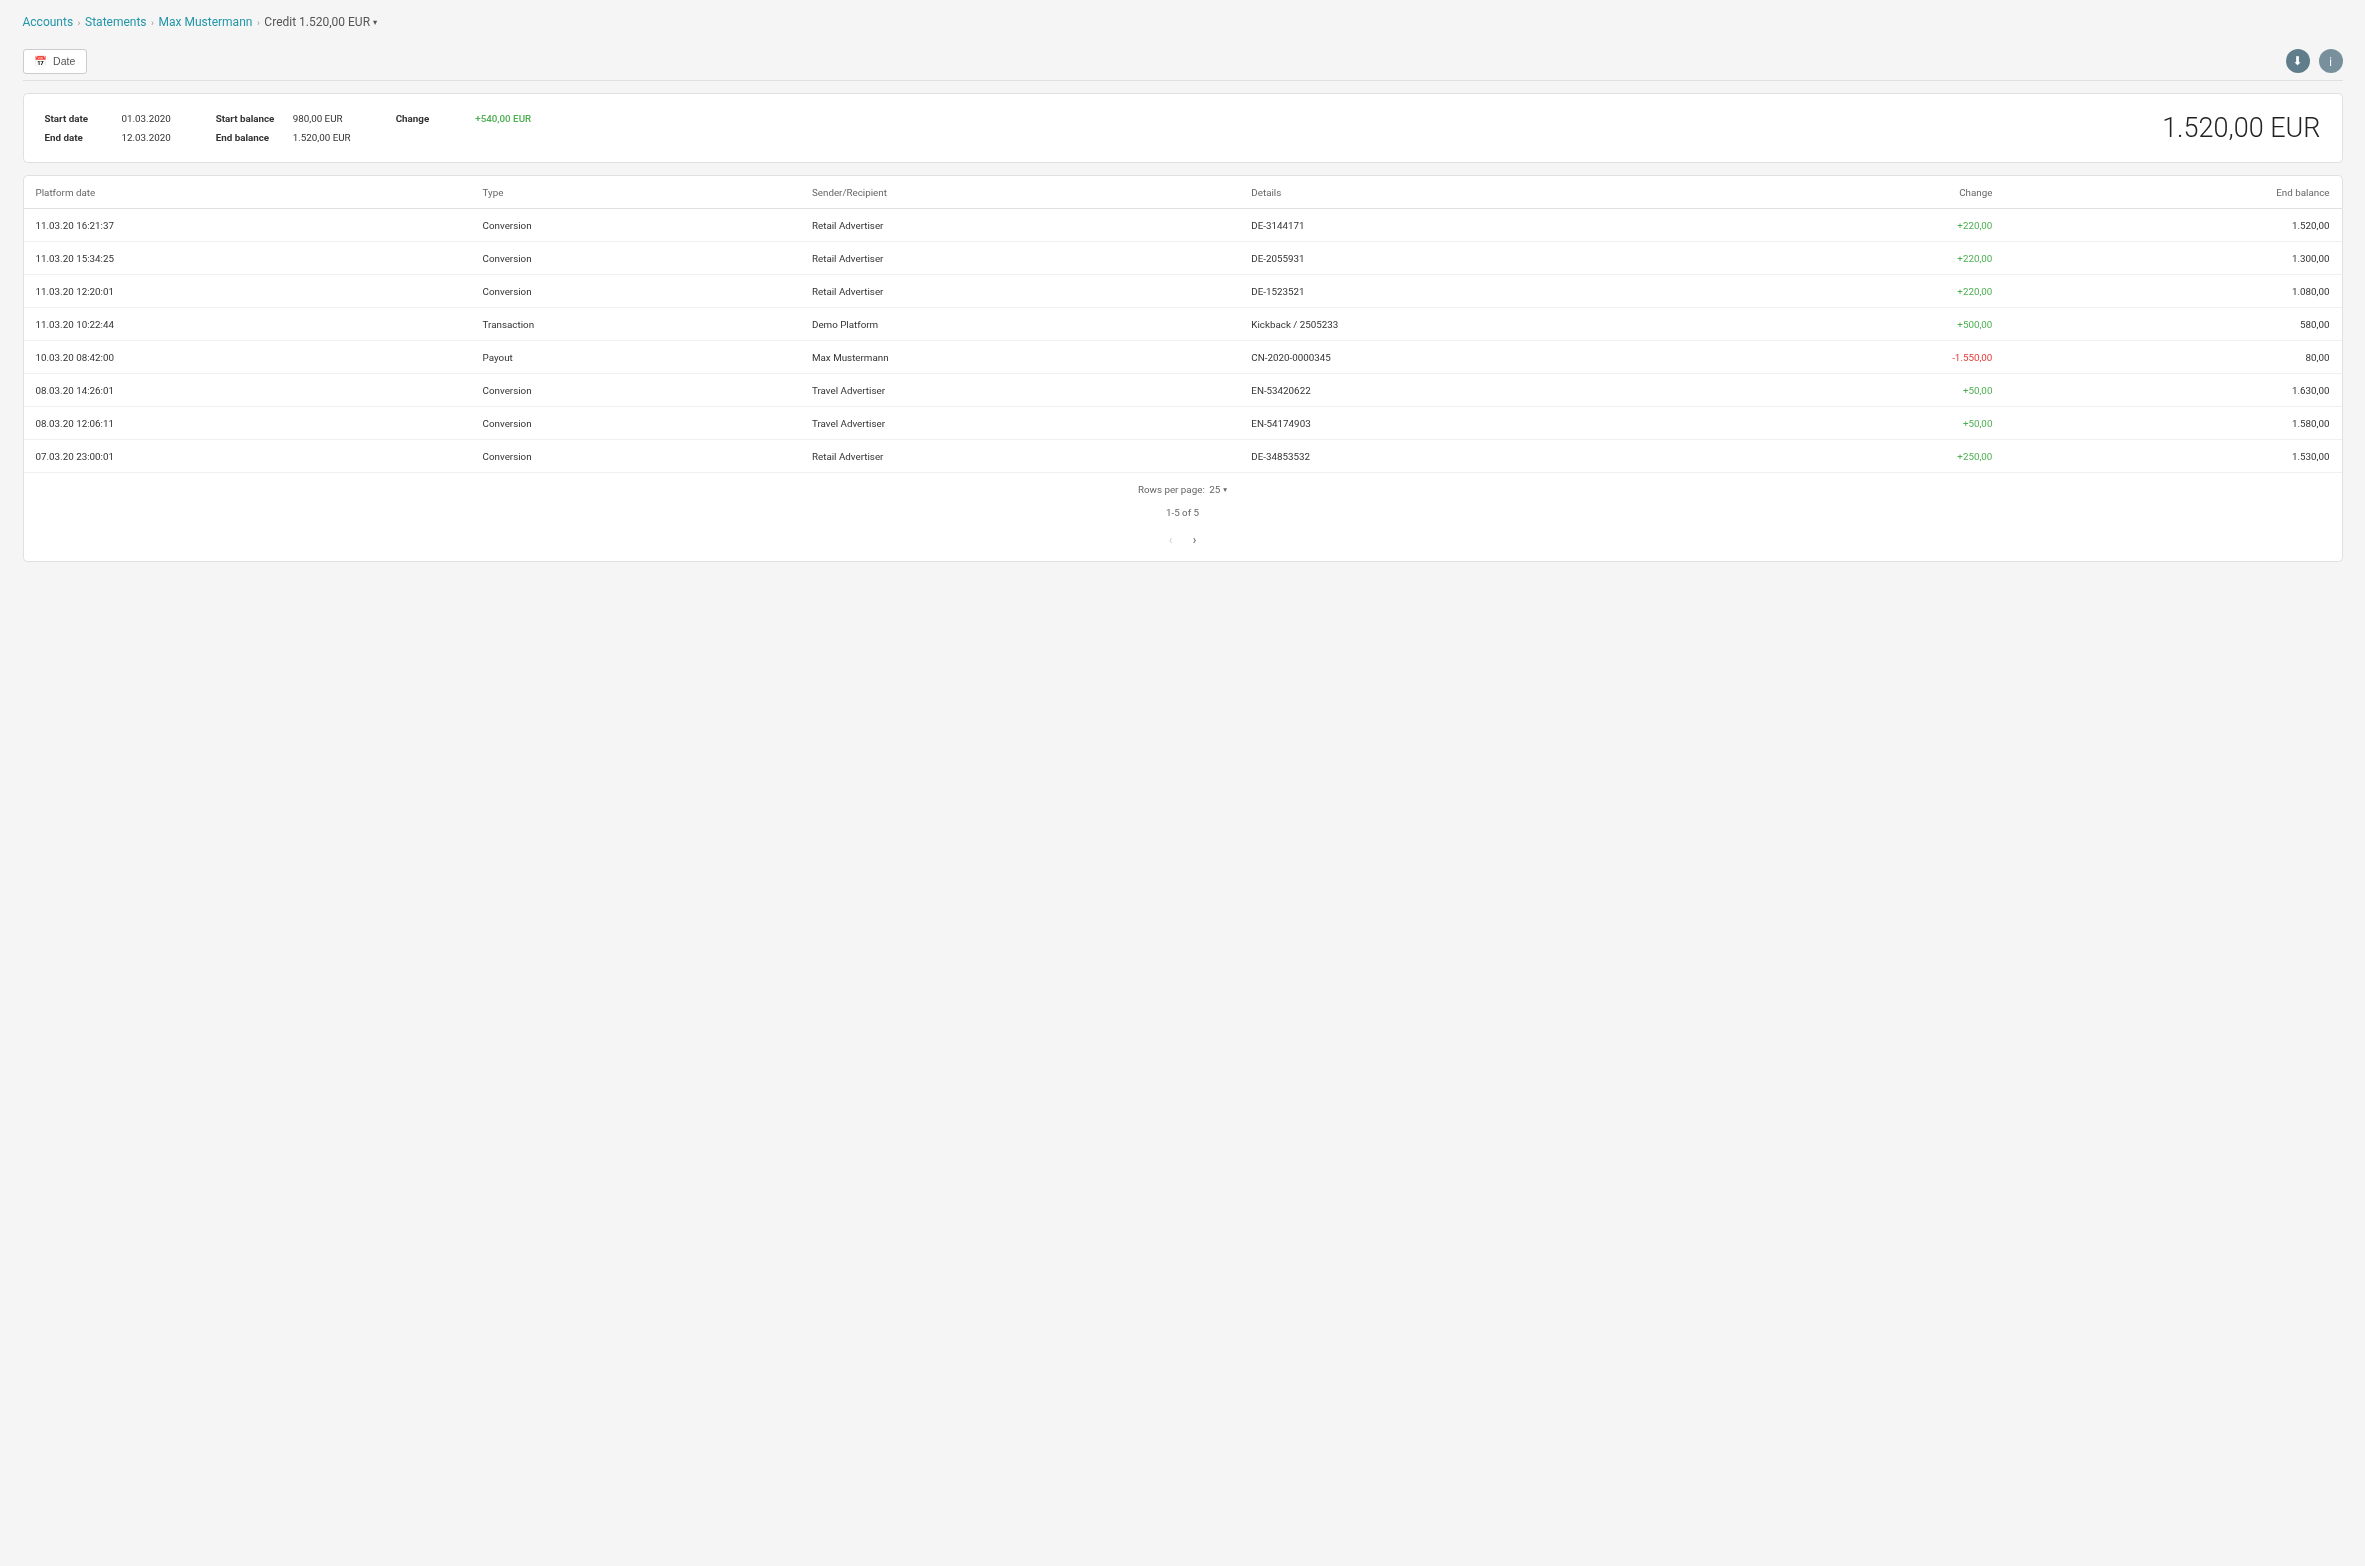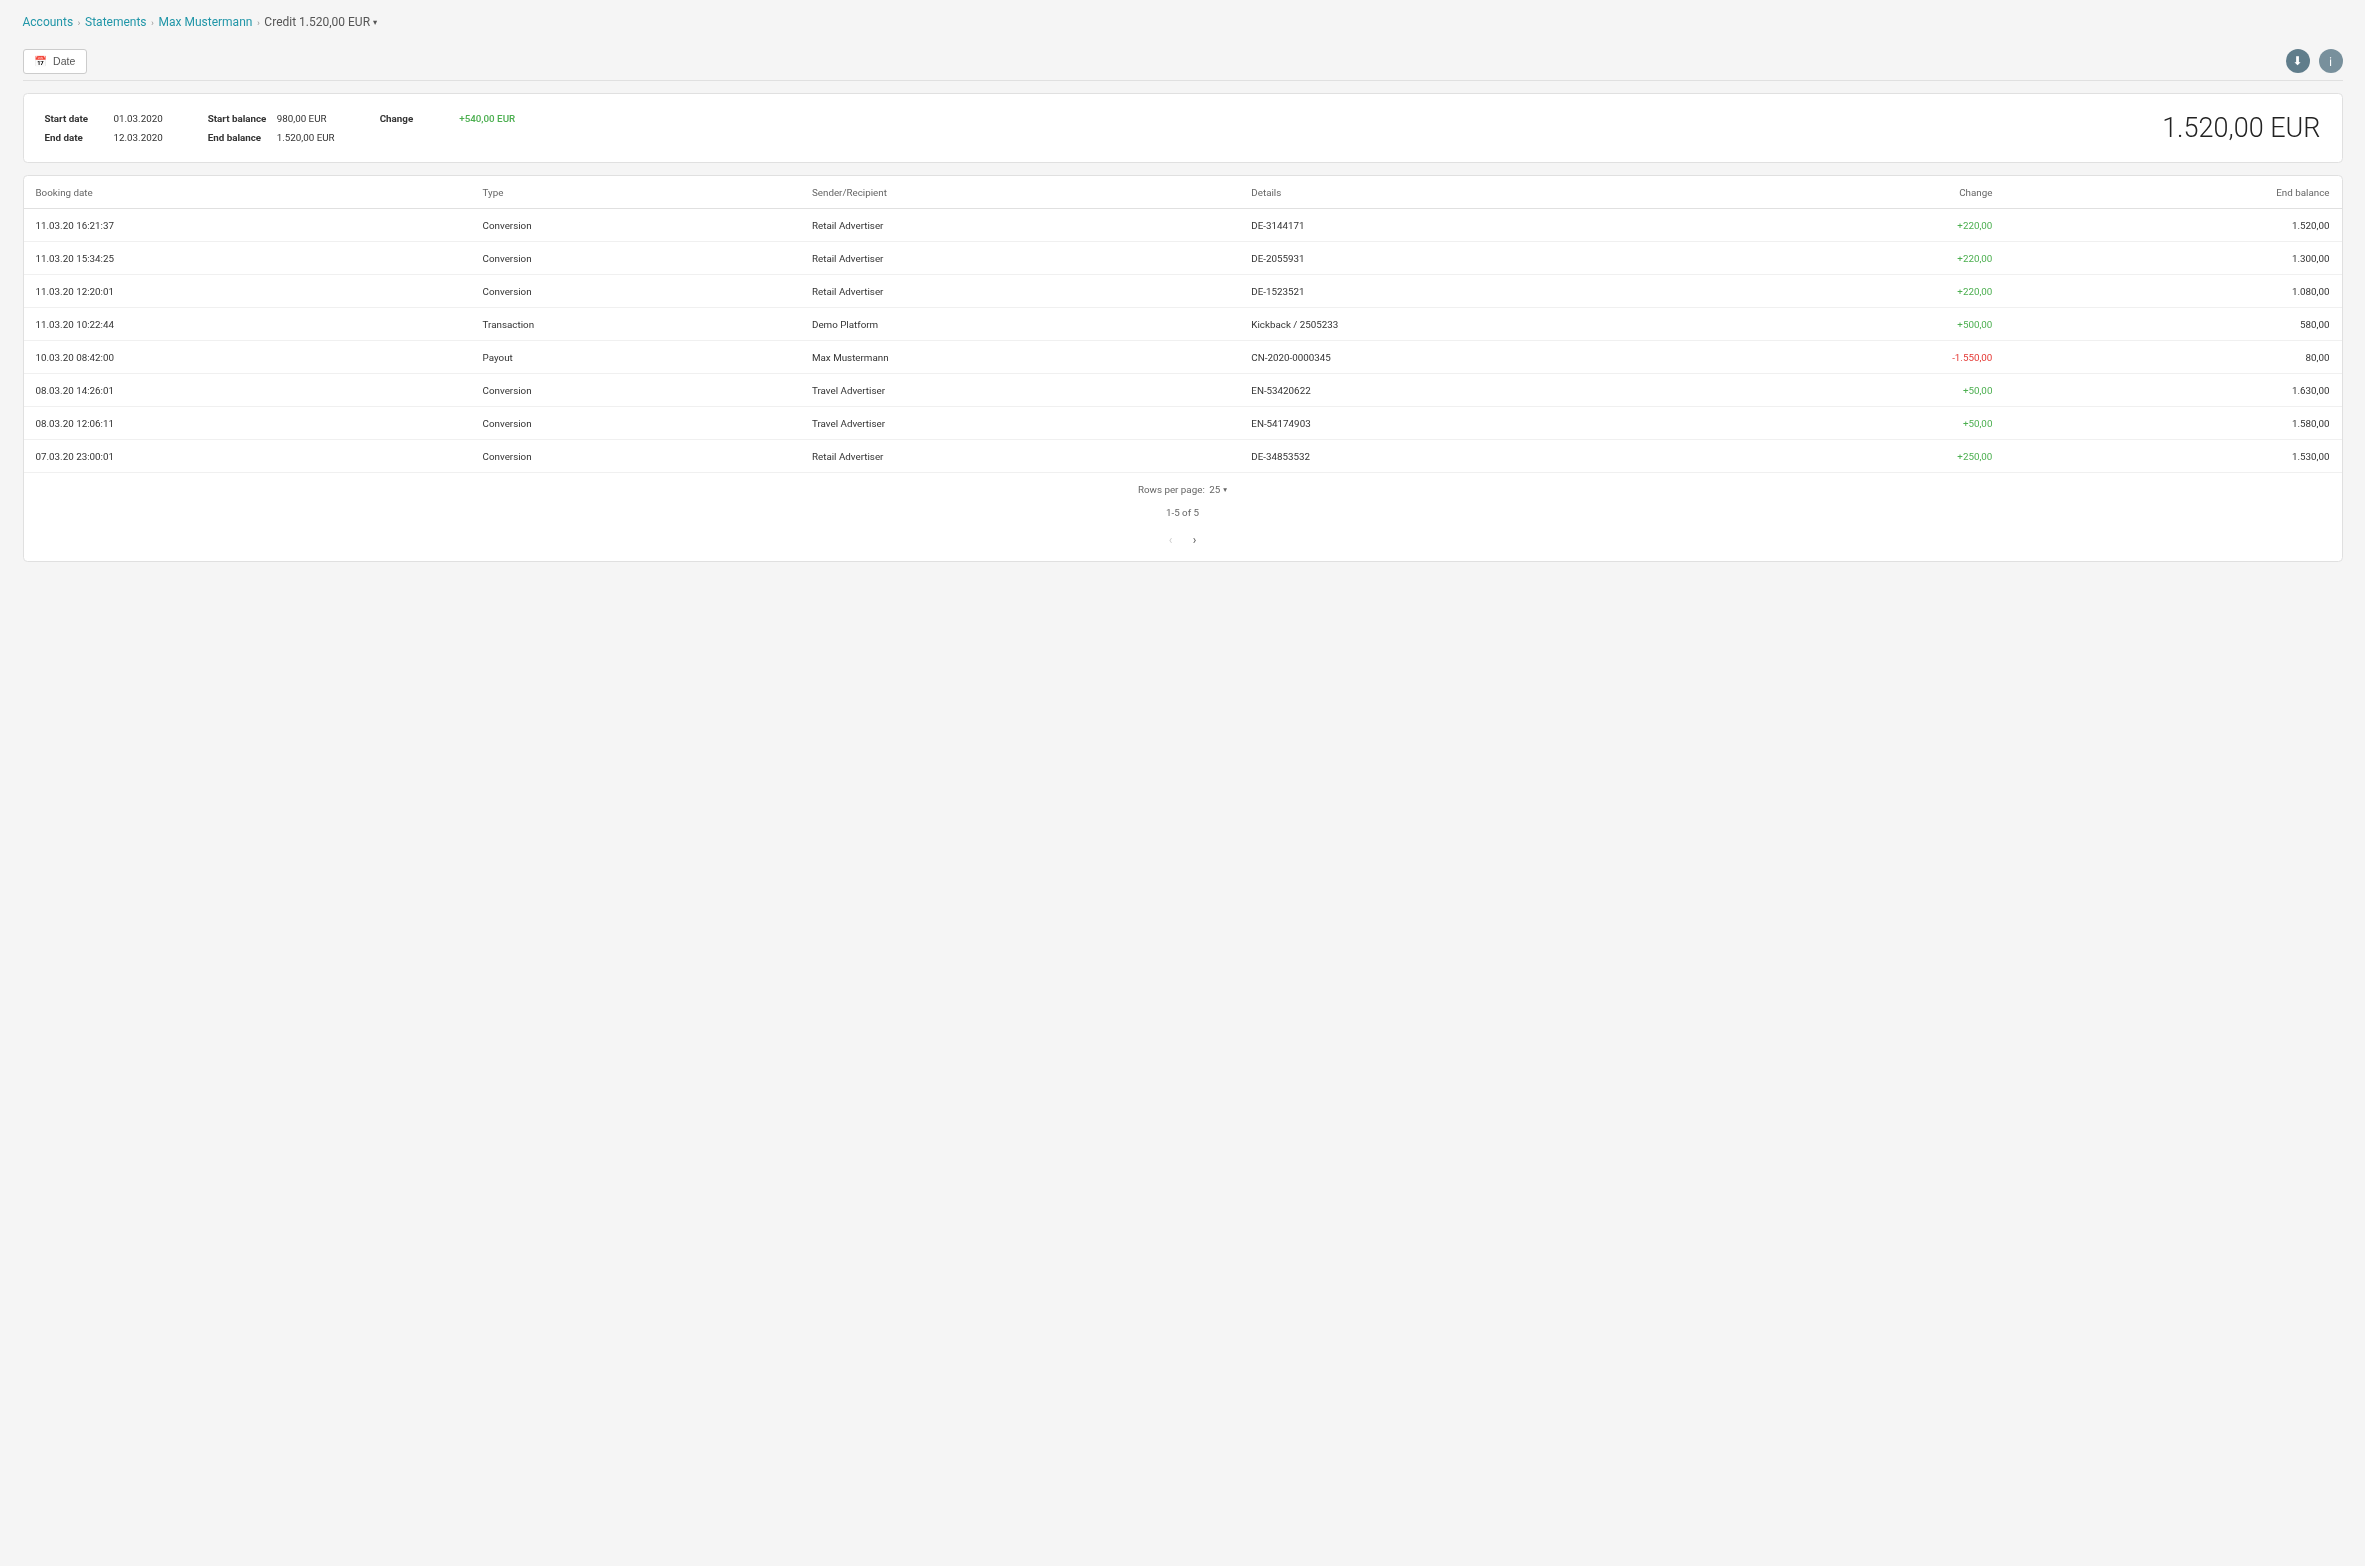--- a/index.html
+++ b/index.html
@@ -98,21 +98,21 @@
       align-items: flex-start;
     }
     .summary-field-group {
       display: flex;
       flex-direction: column;
       gap: 7.5px;
     }
     .summary-row {
       display: flex;
       align-items: center;
-      gap: 1px;
+      gap: 9px;
     }
     .summary-label {
       font-weight: bold;
       font-size: 9.8px;
       color: #333;
       min-width: 68px;
     }
     .summary-value {
       font-size: 9.8px;
       color: #333;
@@ -285,21 +285,21 @@
     </div>
   </div>
 
   <div class="big-balance">1.520,00 EUR</div>
 </div>
 
 <div class="table-card">
   <table>
     <thead>
       <tr>
-        <th>Booking date</th>
+        <th>Platform date</th>
         <th>Type</th>
         <th>Sender/Recipient</th>
         <th>Details</th>
         <th class="right">Change</th>
         <th class="right">End balance</th>
       </tr>
     </thead>
     <tbody id="table-body">
     <tr>
       <td>11.03.20 16:21:37</td>

